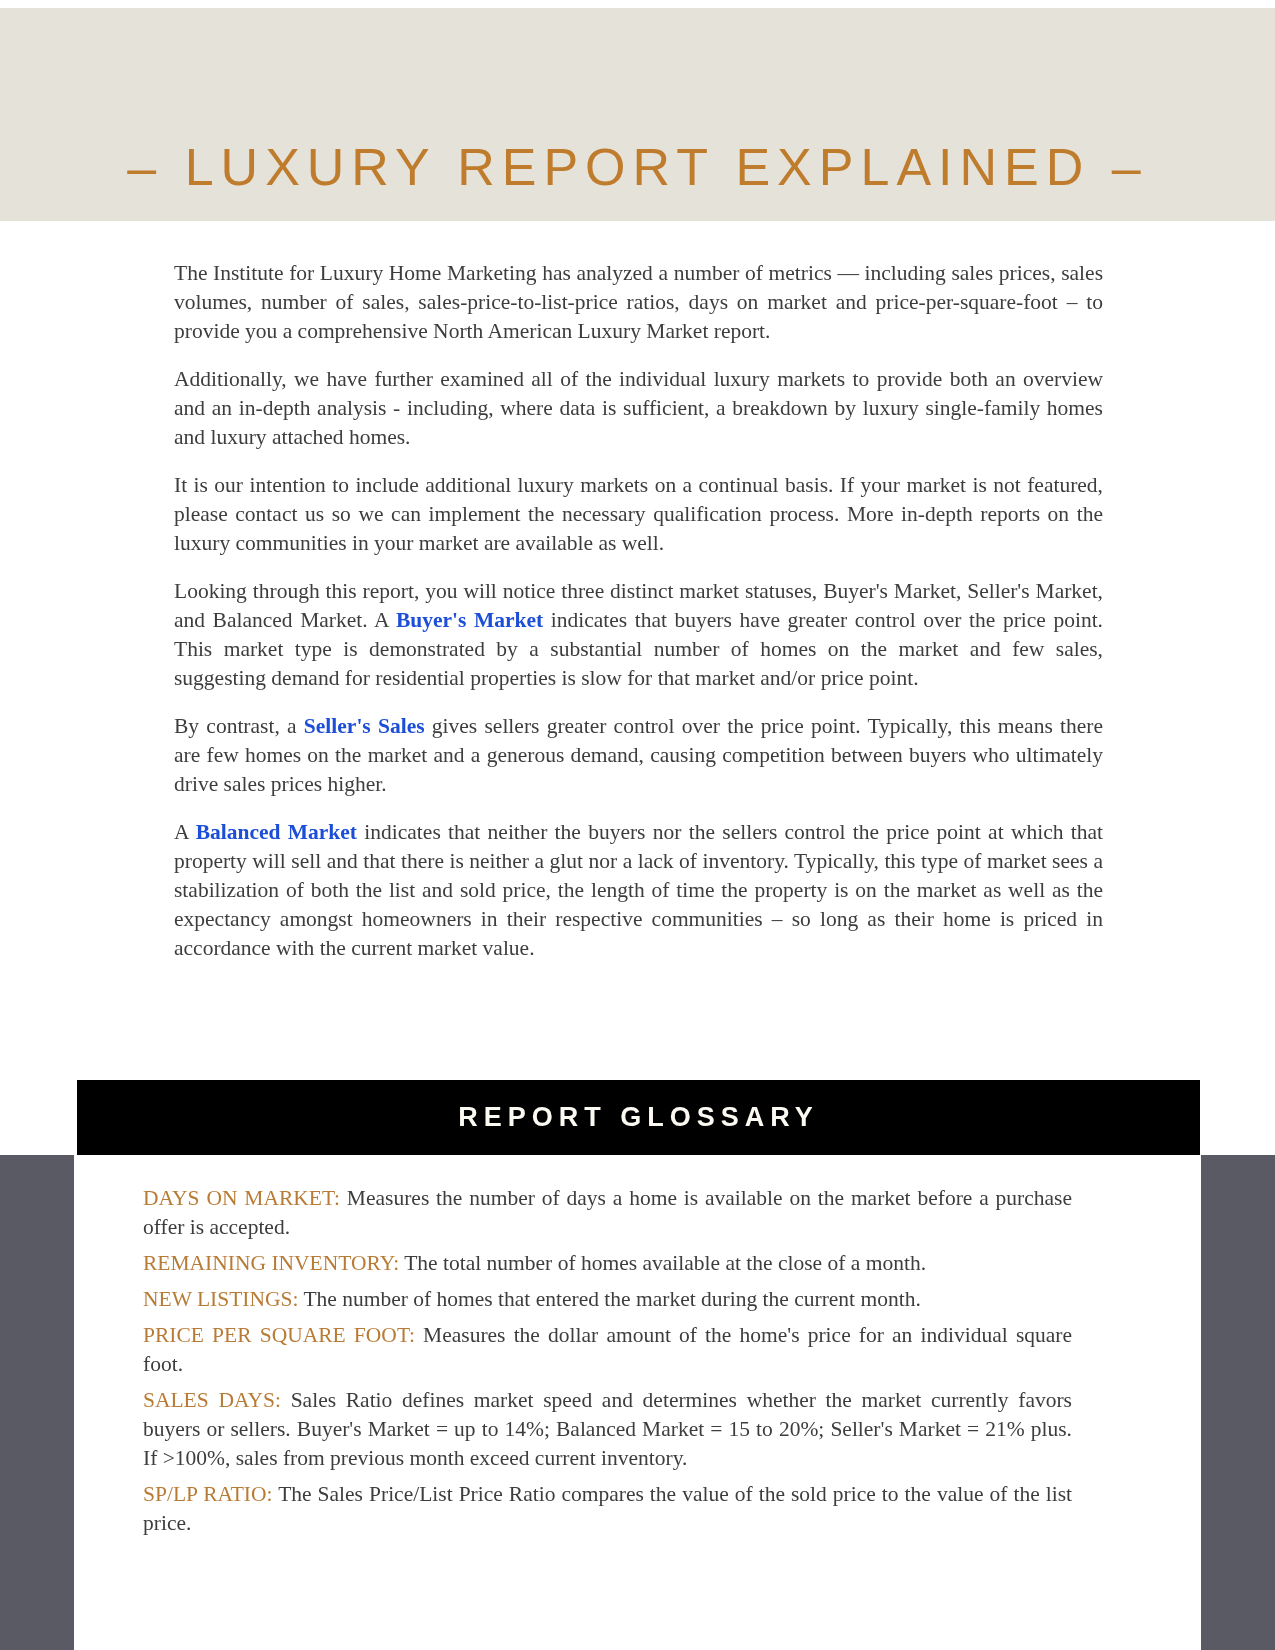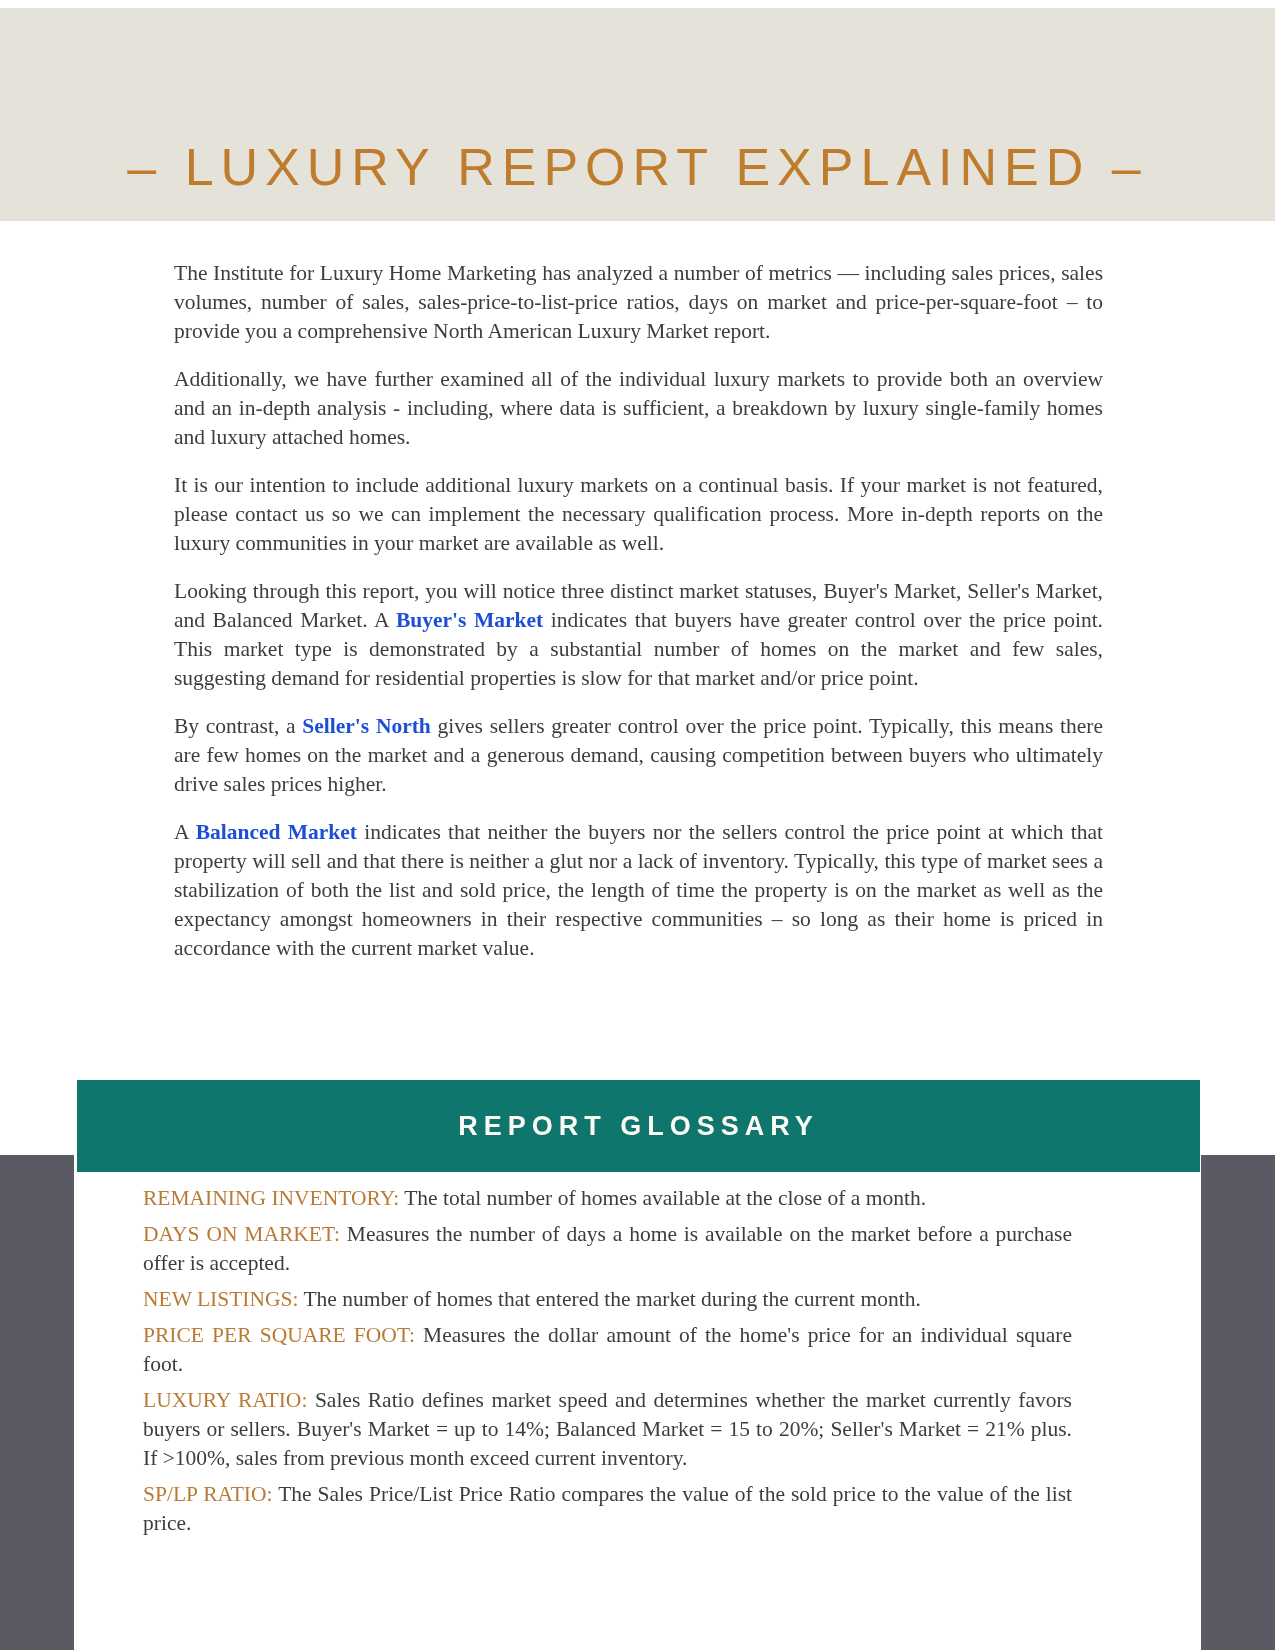--- a/index.html
+++ b/index.html
@@ -33,22 +33,22 @@
   }
   .intro p {
     margin: 0 0 19px 0;
     font-size: 21.5px; line-height: 29px;
     color: #3d3d3d;
     text-align: justify;
   }
   .intro p b { font-weight: bold; color: #1d4ed8; }
   .glossary-banner {
     position: absolute; top: 1072px; left: 77px;
-    width: 1123px; height: 92px;
-    background: #0f766e;
+    width: 1123px; height: 75px;
+    background: #000000;
     display: flex; align-items: center; justify-content: center;
   }
   .glossary-heading {
     font-family: "Liberation Sans", sans-serif;
     font-weight: bold;
     font-size: 27px;
     letter-spacing: 6px;
     color: #fbf9f1;
     white-space: nowrap;
   }
@@ -78,34 +78,34 @@
   <header class="masthead">
     <div class="page-title">– LUXURY REPORT EXPLAINED –</div>
   </header>
 
   <main class="intro">
 
   <p><span>The Institute for Luxury Home Marketing has analyzed a number of metrics — including sales prices, sales volumes, number of sales, sales-price-to-list-price ratios, days on market and price-per-square-foot – to provide you a comprehensive North American Luxury Market report.</span></p>
       <p><span>Additionally, we have further examined all of the individual luxury markets to provide both an overview and an in-depth analysis - including, where data is sufficient, a breakdown by luxury single-family homes and luxury attached homes.</span></p>
       <p><span>It is our intention to include additional luxury markets on a continual basis. If your market is not featured, please contact us so we can implement the necessary qualification process. More in-depth reports on the luxury communities in your market are available as well.</span></p>
       <p><span>Looking through this report, you will notice three distinct market statuses, Buyer's Market, Seller's Market, and Balanced Market. A </span><b>Buyer's Market</b><span> indicates that buyers have greater control over the price point. This market type is demonstrated by a substantial number of homes on the market and few sales, suggesting demand for residential properties is slow for that market and/or price point.</span></p>
-      <p><span>By contrast, a </span><b>Seller's North</b><span> gives sellers greater control over the price point. Typically, this means there are few homes on the market and a generous demand, causing competition between buyers who ultimately drive sales prices higher.</span></p>
+      <p><span>By contrast, a </span><b>Seller's Sales</b><span> gives sellers greater control over the price point. Typically, this means there are few homes on the market and a generous demand, causing competition between buyers who ultimately drive sales prices higher.</span></p>
       <p><span>A </span><b>Balanced Market</b><span> indicates that neither the buyers nor the sellers control the price point at which that property will sell and that there is neither a glut nor a lack of inventory. Typically, this type of market sees a stabilization of both the list and sold price, the length of time the property is on the market as well as the expectancy amongst homeowners in their respective communities – so long as their home is priced in accordance with the current market value.</span></p>
     </main>
 
   <section class="glossary-banner">
     <div class="glossary-heading">REPORT GLOSSARY</div>
   </section>
 
   <div class="side-strip left"></div>
   <div class="side-strip right"></div>
 
   <section class="glossary-list">
 
-  <p class="glossary-entry"><span class="term">REMAINING INVENTORY: </span><span class="definition">The total number of homes available at the close of a month.</span></p>
-      <p class="glossary-entry"><span class="term">DAYS ON MARKET: </span><span class="definition">Measures the number of days a home is available on the market before a purchase offer is accepted.</span></p>
+  <p class="glossary-entry"><span class="term">DAYS ON MARKET: </span><span class="definition">Measures the number of days a home is available on the market before a purchase offer is accepted.</span></p>
+      <p class="glossary-entry"><span class="term">REMAINING INVENTORY: </span><span class="definition">The total number of homes available at the close of a month.</span></p>
       <p class="glossary-entry"><span class="term">NEW LISTINGS: </span><span class="definition">The number of homes that entered the market during the current month.</span></p>
       <p class="glossary-entry"><span class="term">PRICE PER SQUARE FOOT: </span><span class="definition">Measures the dollar amount of the home's price for an individual square foot.</span></p>
-      <p class="glossary-entry"><span class="term">LUXURY RATIO: </span><span class="definition">Sales Ratio defines market speed and determines whether the market currently favors buyers or sellers. Buyer's Market = up to 14%; Balanced Market = 15 to 20%; Seller's Market = 21% plus. If &gt;100%, sales from previous month exceed current inventory.</span></p>
+      <p class="glossary-entry"><span class="term">SALES DAYS: </span><span class="definition">Sales Ratio defines market speed and determines whether the market currently favors buyers or sellers. Buyer's Market = up to 14%; Balanced Market = 15 to 20%; Seller's Market = 21% plus. If &gt;100%, sales from previous month exceed current inventory.</span></p>
       <p class="glossary-entry"><span class="term">SP/LP RATIO: </span><span class="definition">The Sales Price/List Price Ratio compares the value of the sold price to the value of the list price.</span></p>
     </section>
 
 </div>
 
 </body></html>

